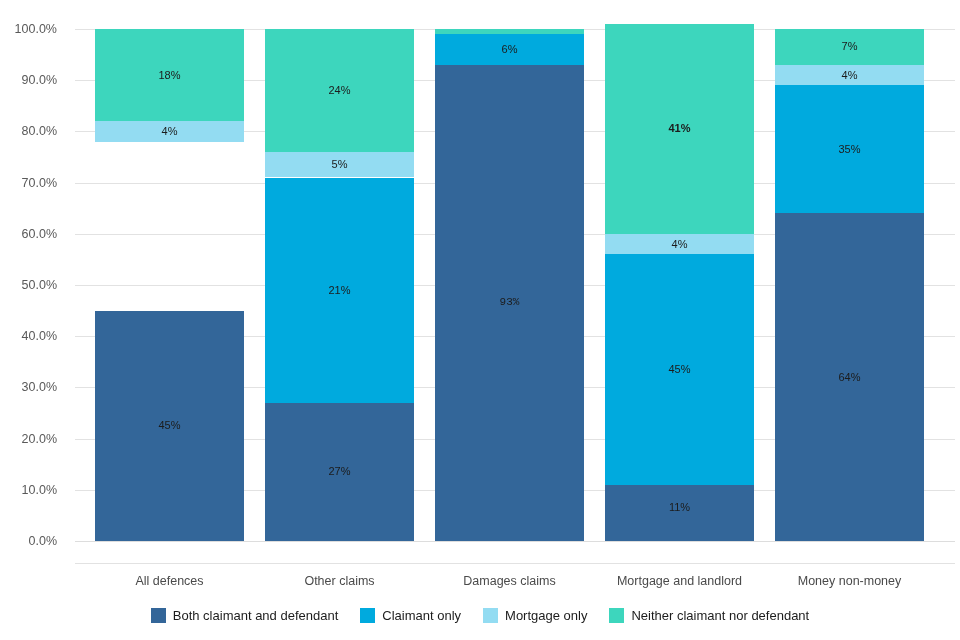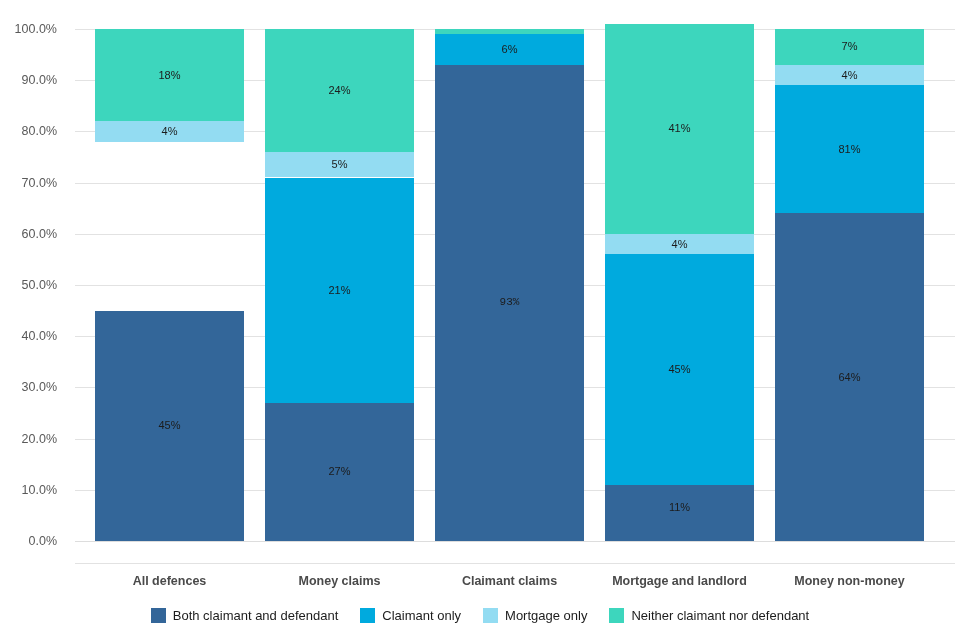--- a/index.html
+++ b/index.html
@@ -82,21 +82,20 @@
     height: 1px;
     background: #e2e2e2;
   }
   .xtick {
     position: absolute;
     top: 574px;
     text-align: center;
     font-size: 12.5px;
     color: #4a4a4a;
     white-space: nowrap;
-    font-weight: bold;
   }
 
   
   .legend {
     position: absolute;
     left: 0;
     top: 608px;
     width: 960px;
     display: flex;
     flex-direction: row;
@@ -191,46 +190,46 @@
         <div class="bar-group" style="left: 530px; width: 149px;">
           <div class="seg" style="height: 67px; bottom: 0px; background: rgb(51, 102, 153);">
             <span class="seg-label">11%</span>
           </div>
           <div class="seg" style="height: 230.4px; bottom: 56.32px; background: rgb(0, 170, 222);">
             <span class="seg-label">45%</span>
           </div>
           <div class="seg" style="height: 20.48px; bottom: 286.72px; background: rgb(147, 220, 242);">
             <span class="seg-label">4%</span>
           </div>
-          <div class="seg" style="height: 209.92px; bottom: 307.2px; background: rgb(61, 214, 189);">
+          <div class="seg" style="height: 209.92px; bottom: 307.2px; background: rgb(61, 214, 189); font-weight: bold;">
             <span class="seg-label">41%</span>
           </div>
         </div>
         <div class="bar-group" style="left: 700px; width: 149px;">
           <div class="seg" style="height: 327.68px; bottom: 0px; background: rgb(51, 102, 153);">
             <span class="seg-label">64%</span>
           </div>
           <div class="seg" style="height: 128px; bottom: 327.68px; background: rgb(0, 170, 222);">
-            <span class="seg-label">81%</span>
+            <span class="seg-label">35%</span>
           </div>
           <div class="seg" style="height: 20.48px; bottom: 455.68px; background: rgb(147, 220, 242);">
             <span class="seg-label">4%</span>
           </div>
           <div class="seg" style="height: 35.84px; bottom: 476.16px; background: rgb(61, 214, 189);">
             <span class="seg-label">7%</span>
           </div>
         </div>
       </div>
   </div>
 
   <div class="xaxis-line"></div>
   <div id="xticks">
       <div class="xtick" style="left: 95px; width: 149px;">All defences</div>
-      <div class="xtick" style="left: 265px; width: 149px;">Money claims</div>
-      <div class="xtick" style="left: 435px; width: 149px;">Claimant claims</div>
+      <div class="xtick" style="left: 265px; width: 149px;">Other claims</div>
+      <div class="xtick" style="left: 435px; width: 149px;">Damages claims</div>
       <div class="xtick" style="left: 605px; width: 149px;">Mortgage and landlord</div>
       <div class="xtick" style="left: 775px; width: 149px;">Money non-money</div>
     </div>
 
   <div class="legend" id="legend">
       <div class="legend-item">
         <span class="legend-swatch" style="background: rgb(51, 102, 153);"></span>
         <span class="legend-text">Both claimant and defendant</span>
       </div>
       <div class="legend-item">

